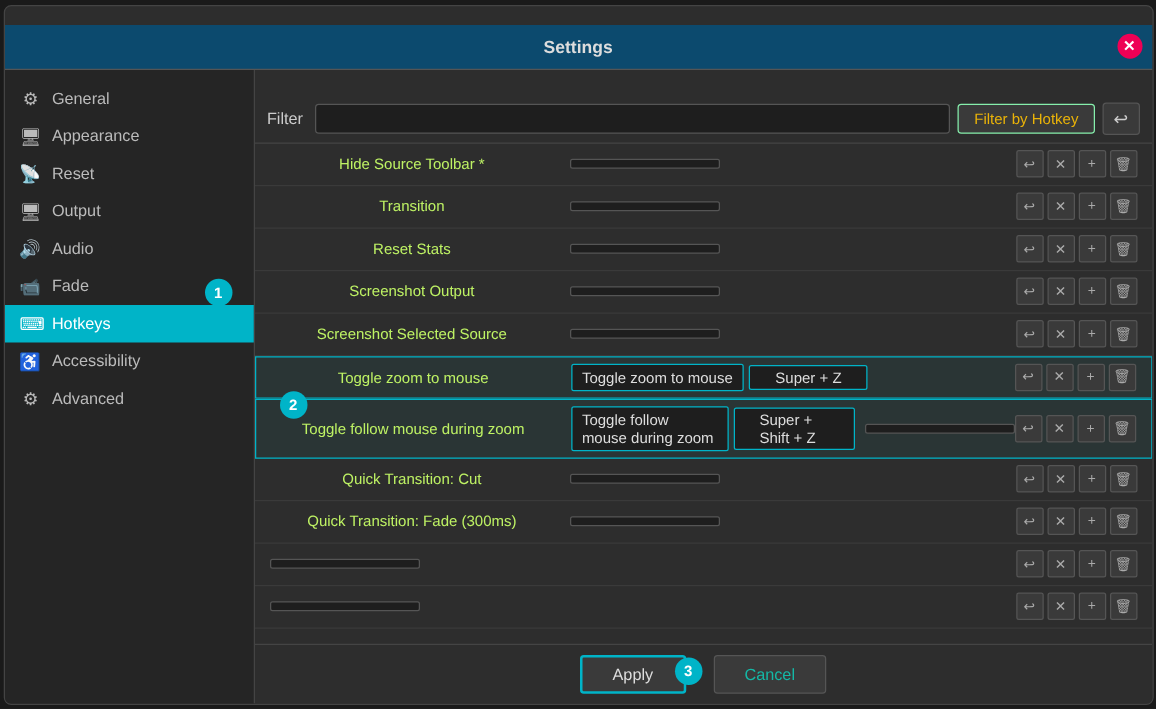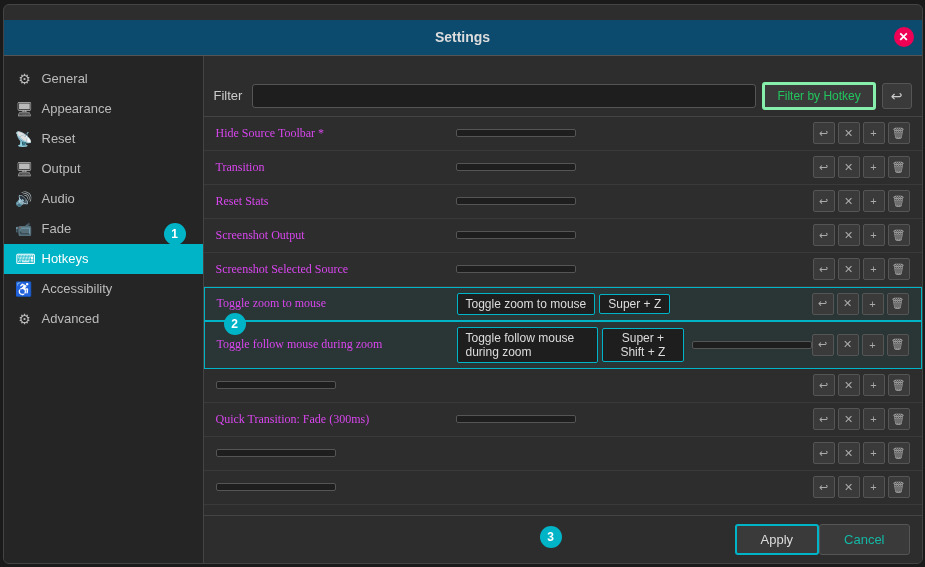--- a/index.html
+++ b/index.html
@@ -115,22 +115,22 @@
       background: #1e1e1e;
       border: 1px solid #555;
       color: #ccc;
       padding: 4px 8px;
       border-radius: 3px;
       font-size: 12px;
       outline: none;
     }
     .filter-hotkey-btn {
       background: #3a3a3a;
-      border: 3px solid #86efac;
-      color: #22c55e;
+      border: 1px solid #86efac;
+      color: #eab308;
       padding: 4px 12px;
       border-radius: 3px;
       cursor: pointer;
       font-size: 12px;
     }
     .back-btn {
       background: #3a3a3a;
       border: 1px solid #555;
       color: #ccc;
       padding: 4px 8px;
@@ -148,26 +148,25 @@
     .hotkeys-list::-webkit-scrollbar-thumb { background: #555; border-radius: 4px; }
     .hotkey-row {
       display: flex;
       align-items: center;
       padding: 5px 12px;
       border-bottom: 1px solid #3a3a3a;
       min-height: 34px;
     }
     .hotkey-label {
       width: 240px;
-      color: #d946ef;
+      color: #bef264;
       font-size: 12px;
       flex-shrink: 0;
-      text-align: left;
+      text-align: center;
       padding-right: 12px;
-      font-family: Liberation Serif, serif;
     }
     .hotkey-binding-area {
       flex: 1;
       display: flex;
       align-items: center;
       gap: 4px;
     }
     .hotkey-input-box {
       background: #1e1e1e;
       border: 1px solid #555;
@@ -177,24 +176,23 @@
       border-radius: 2px;
       min-width: 120px;
     }
     .hotkey-input-box.highlighted {
       border: 1.5px solid #00b4c8;
     }
     .hotkey-key-badge {
       background: #1e1e1e;
       border: 1.5px solid #00b4c8;
       color: #ddd;
-      padding: 2px 8px;
+      padding: 2px 20px;
       font-size: 12px;
       border-radius: 2px;
-      text-align: center;
     }
     .hotkey-actions {
       display: flex;
       gap: 3px;
       margin-left: auto;
     }
     .action-btn {
       width: 22px;
       height: 22px;
       background: #3a3a3a;
@@ -210,23 +208,23 @@
     .section-header {
       padding: 8px 12px;
       color: #fff;
       font-weight: bold;
       font-size: 13px;
       background: #2a2a2a;
       border-bottom: 1px solid #3a3a3a;
     }
     .footer {
       display: flex;
-      justify-content: flex-end;
+      justify-content: center;
       padding: 8px 12px;
-      gap: 0;
+      gap: 22px;
       border-top: 1px solid #444;
       background: #2d2d2d;
       flex-shrink: 0;
     }
     .footer-btn {
       padding: 6px 24px;
       border-radius: 3px;
       cursor: pointer;
       font-size: 13px;
       border: 1px solid #555;
@@ -445,20 +443,21 @@
           </div>
           <div class="hotkey-actions">
             <button class="action-btn">↩</button>
             <button class="action-btn">✕</button>
             <button class="action-btn">+</button>
             <button class="action-btn">🗑</button>
           </div>
         </div>
 
         <div class="hotkey-row">
+          <div class="hotkey-label">Quick Transition: Cut</div>
           <div class="hotkey-binding-area">
             <div class="hotkey-input-box"></div>
           </div>
           <div class="hotkey-actions">
             <button class="action-btn">↩</button>
             <button class="action-btn">✕</button>
             <button class="action-btn">+</button>
             <button class="action-btn">🗑</button>
           </div>
         </div>

